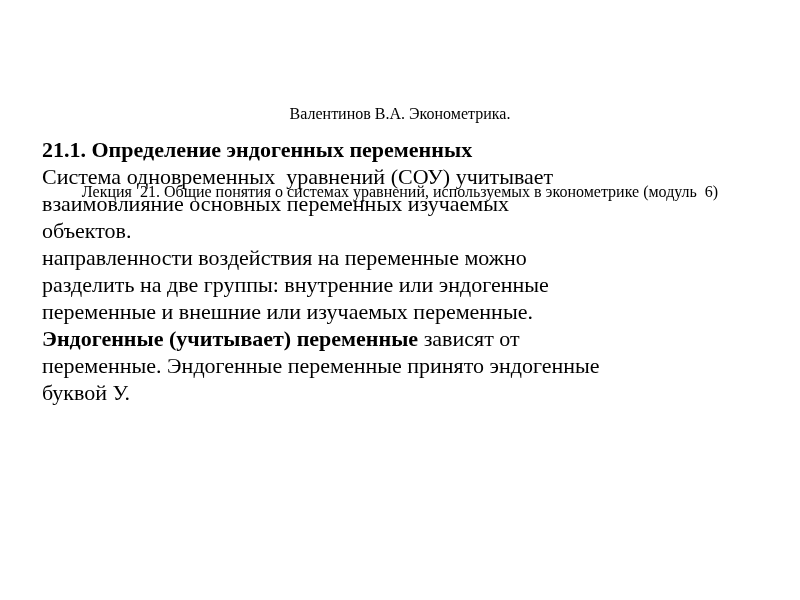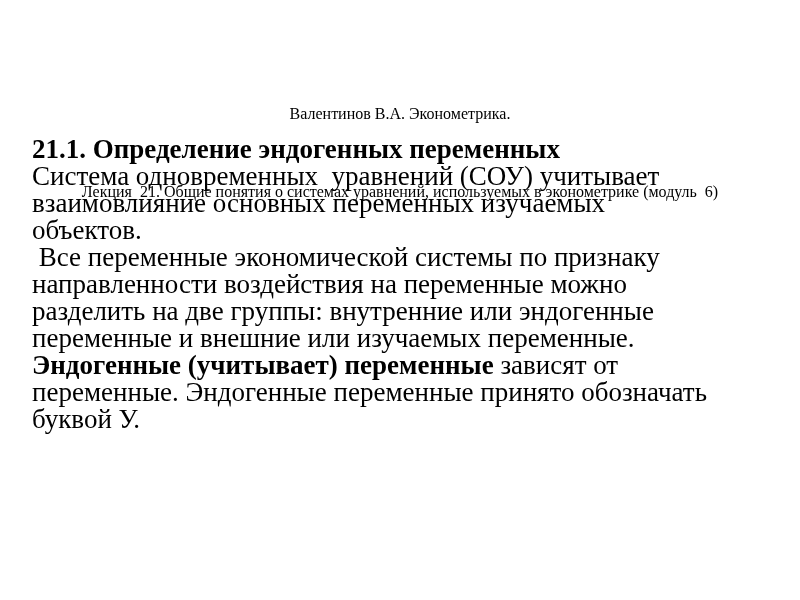--- a/index.html
+++ b/index.html
@@ -26,23 +26,23 @@
     left: 0;
     width: 800px;
     text-align: center;
     font-size: 16px;
     line-height: 26px;
     white-space: pre;
   }
   .body-text {
     position: absolute;
     top: 136px;
-    left: 32px;
+    left: 42px;
     width: 726px;
-    font-size: 27px;
+    font-size: 22px;
     line-height: 27px;
   }
   .line {
     height: 27px;
     white-space: pre;
   }
   .bold {
     font-weight: bold;
   }
 </style>
@@ -56,24 +56,23 @@
     <div class="header-line">Лекция  21. Общие понятия о системах уравнений, используемых в эконометрике (модуль  6)</div>
   </div>
 
   <div class="body-text">
     <div class="line bold">21.1. Определение эндогенных переменных</div>
 
     <div class="line">Система одновременных  уравнений (СОУ) учитывает</div>
     <div class="line">взаимовлияние основных переменных изучаемых</div>
     <div class="line">объектов.</div>
 
-    <div class="line"> Все переменные экономической системы по признаку</div>
     <div class="line">направленности воздействия на переменные можно</div>
     <div class="line">разделить на две группы: внутренние или эндогенные</div>
     <div class="line">переменные и внешние или изучаемых переменные.</div>
 
     <div class="line"><span class="bold">Эндогенные (учитывает) переменные</span><span> зависят от</span></div>
 
-    <div class="line">переменные. Эндогенные переменные принято обозначать</div>
+    <div class="line">переменные. Эндогенные переменные принято эндогенные</div>
     <div class="line">буквой У.</div>
   </div>
 
 </div>
 
 </body></html>

